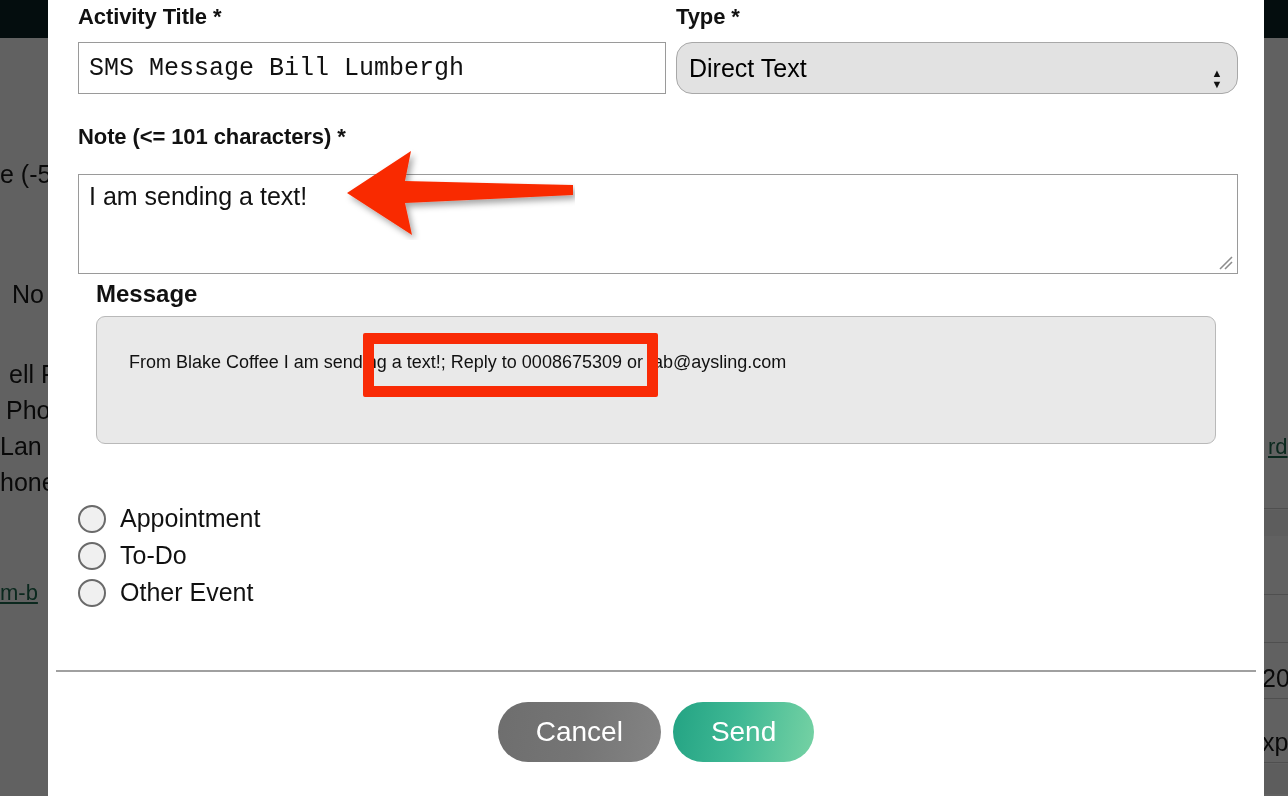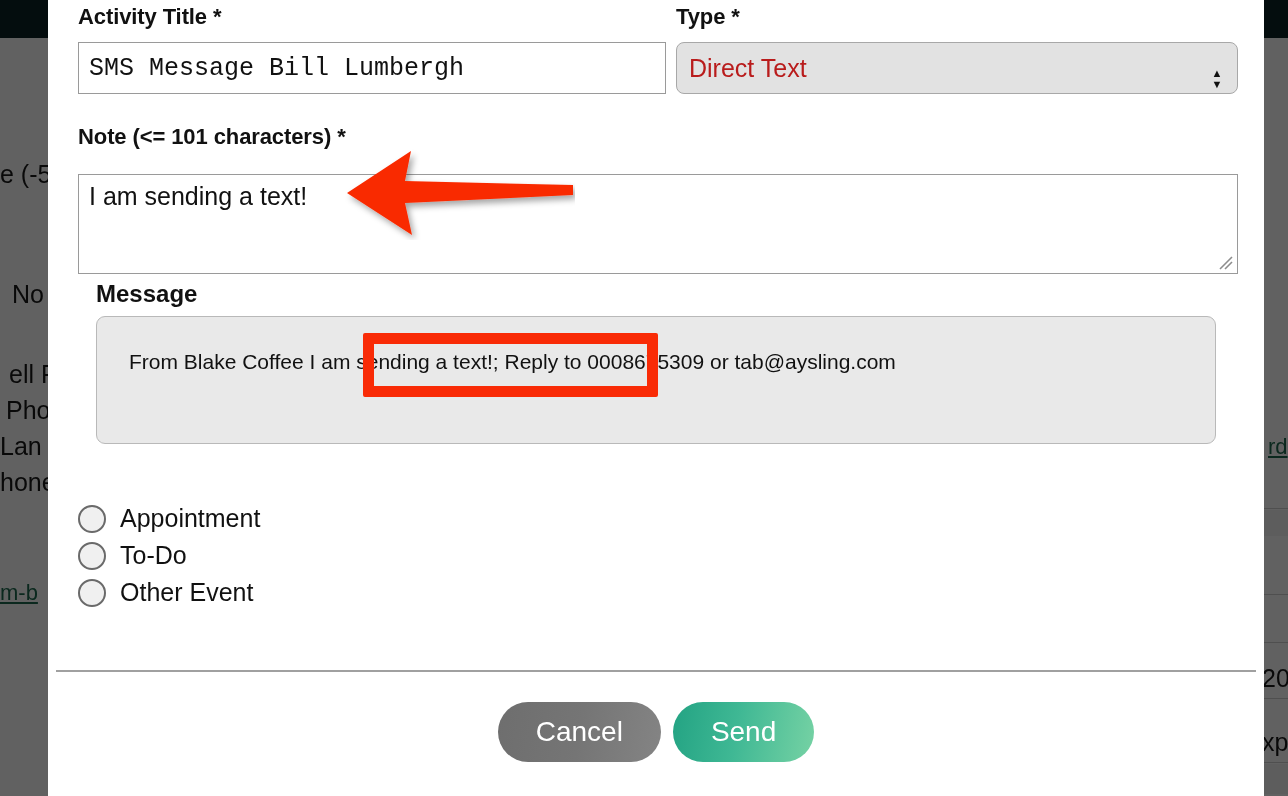--- a/index.html
+++ b/index.html
@@ -111,24 +111,24 @@
   }
 
   .select-input {
     display: block;
     width: 100%;
     height: 52px;
     margin-top: 12px;
     padding: 4px 34px 4px 12px;
     font-size: 25px;
     font-family: "Liberation Sans", sans-serif;
-    color: #b91c1c;
+    color: #000000;
     background: #e2e2e2;
     border: 1px solid #a8a8a8;
-    border-radius: 8px;
+    border-radius: 16px;
     outline: none;
     -webkit-appearance: none;
     appearance: none;
   }
   .select-wrap { position: relative; }
   .select-arrows {
     position: absolute;
     right: 14px; top: 26px;
     width: 14px; height: 30px;
     pointer-events: none;
@@ -181,21 +181,21 @@
     font-weight: bold;
   }
   #message-box {
     margin-top: 8px;
     width: 100%;
     min-height: 128px;
     background: #e9e9e9;
     border: 1px solid #b9b9b9;
     border-radius: 9px;
     padding: 26px 30px 26px 32px;
-    font-size: 21px;
+    font-size: 18px;
     line-height: 38px;
     color: #111;
   }
   #message-box .hl { position: relative; }
 
   
   #followup-group {
     position: absolute;
     left: 30px; top: 496px;
   }

